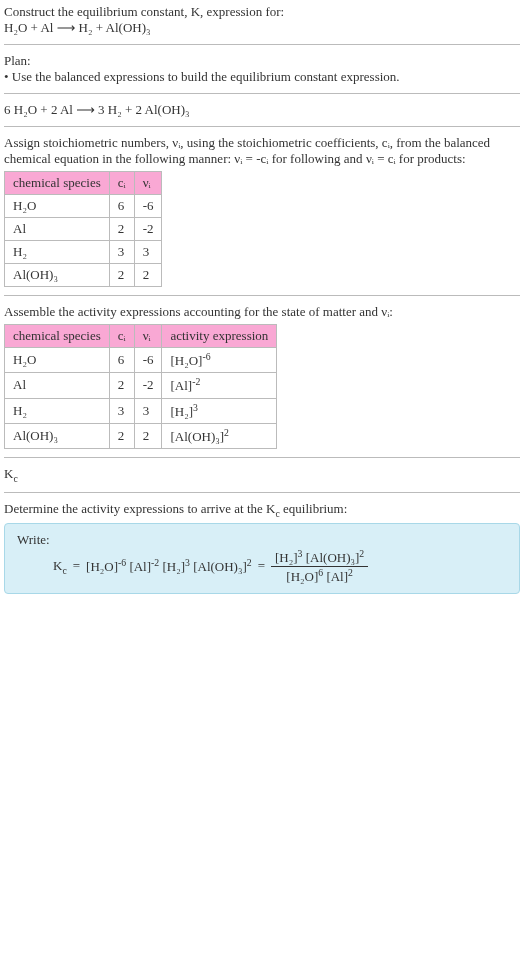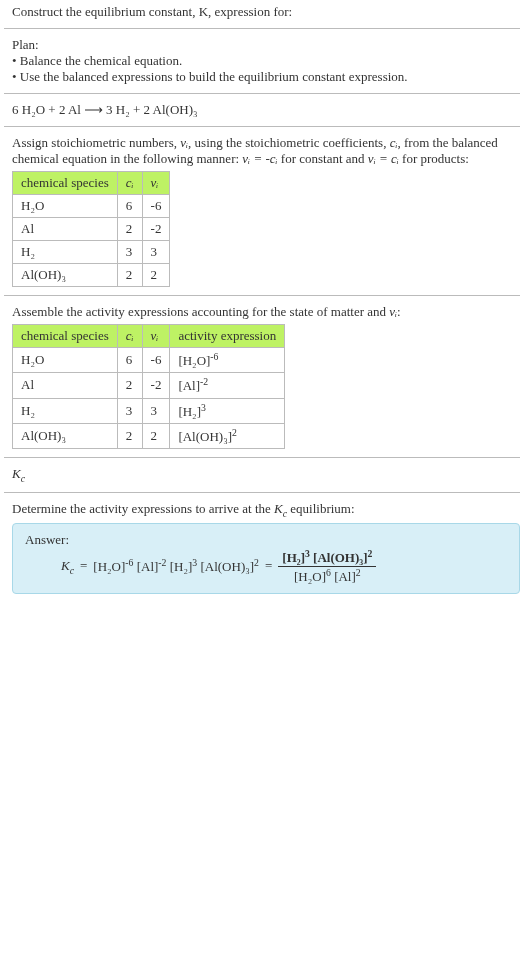--- a/index.html
+++ b/index.html
@@ -7,39 +7,38 @@
       font-size: 13px;
       color: #333;
       margin: 0;
       padding: 4px;
       width: 524px;
       box-sizing: border-box;
       background: #fff;
     }
     .section {
       margin-bottom: 4px;
-      margin-left: 8px;
     }
     hr.divider {
       border: none;
       border-top: 1px solid #bbb;
       margin: 8px 0;
     }
     table {
       border-collapse: collapse;
       margin: 4px 0;
     }
     th, td {
       border: 1px solid #bbb;
       padding: 3px 8px;
       text-align: left;
       font-weight: normal;
     }
     th {
-      background: #bef264;
+      background: #f9a8d4;
     }
     .answer-box {
       background: #d8eff7;
       border: 1px solid #a8d8e8;
       border-radius: 4px;
       padding: 8px 12px;
       margin-top: 4px;
     }
     .indent {
       padding-left: 36px;
@@ -48,58 +47,57 @@
     sup { font-size: 0.75em; vertical-align: super; }
     .frac {
       display: inline-block;
       vertical-align: middle;
       text-align: center;
     }
     .frac .num {
       display: block;
       border-bottom: 1px solid #333;
       padding: 0 4px;
-      font-weight: bold;
     }
     .frac .den {
       display: block;
       padding: 0 4px;
       text-align: center;
     }
-    .ital { font-style: italic; }
+    .ital { }
     .eq-line { display:flex; align-items:center; gap:6px; flex-wrap:wrap;}
   </style>
 </head>
 <body>
 
 <div class="section">
   <div>
     <span>Construct the equilibrium constant, K, expression for:</span>
   </div>
+  <div>H₂O + Al ⟶ H₂ + Al(OH)₃</div>
 </div>
 
 <hr class="divider">
 
 <div class="section">
   <div>Plan:</div>
-  <div>• Balance the chemical equation.</div>
   <div>• Use the balanced expressions to build the equilibrium constant expression.</div>
 </div>
 
 <hr class="divider">
 
 <div class="section">
   <div>6 H₂O + 2 Al ⟶ 3 H₂ + 2 Al(OH)₃</div>
 </div>
 
 <hr class="divider">
 
 <div class="section">
   <div>
-    <span>Assign stoichiometric numbers, </span><span class="ital">νᵢ</span><span>, using the stoichiometric coefficients, </span><span class="ital">cᵢ</span><span>, from the balanced chemical equation in the following manner: </span><span class="ital">νᵢ = -cᵢ</span><span> for constant and </span><span class="ital">νᵢ = cᵢ</span><span> for products:</span>
+    <span>Assign stoichiometric numbers, </span><span class="ital">νᵢ</span><span>, using the stoichiometric coefficients, </span><span class="ital">cᵢ</span><span>, from the balanced chemical equation in the following manner: </span><span class="ital">νᵢ = -cᵢ</span><span> for following and </span><span class="ital">νᵢ = cᵢ</span><span> for products:</span>
   </div>
   <table>
     <tbody>
         <tr>
       <th>chemical species</th>
       <th class="ital">cᵢ</th>
       <th class="ital">νᵢ</th>
     </tr>
     <tr>
       <td>H₂O</td>
@@ -176,21 +174,21 @@
 </div>
 
 <hr class="divider">
 
 <div class="section">
   <div>
     <span>Determine the activity expressions to arrive at the </span><span class="ital">K</span><sub class="ital">c</sub><span> equilibrium:</span>
   </div>
 
   <div class="answer-box">
-    <div>Answer:</div>
+    <div>Write:</div>
     <div class="indent eq-line">
       <span>
         <span class="ital">K</span><sub class="ital">c</sub>
       </span>
       <span> = </span>
       <span>
         <span>[H₂O]</span><sup>-6</sup>
         <span>[Al]</span><sup>-2</sup>
         <span>[H₂]</span><sup>3</sup>
         <span>[Al(OH)₃]</span><sup>2</sup>

